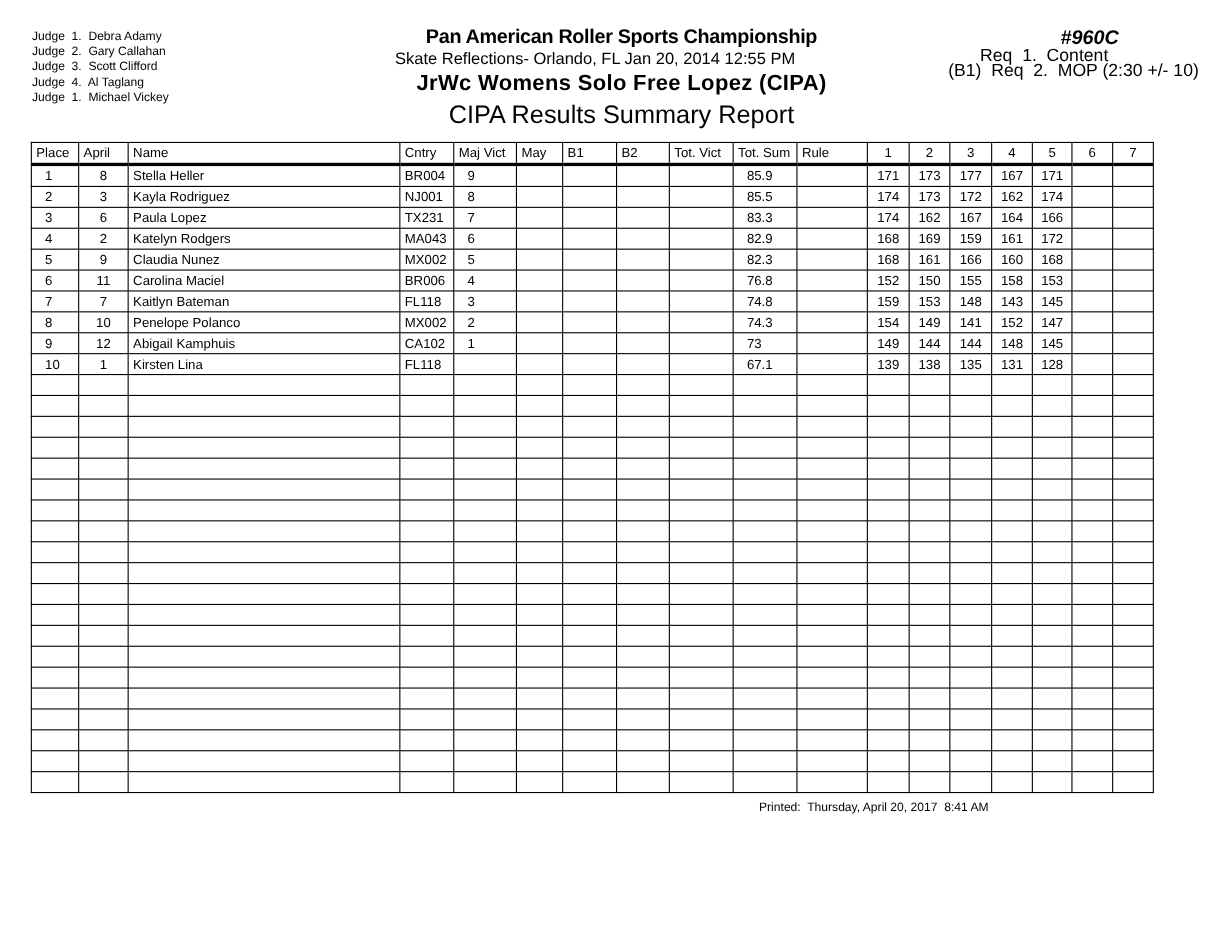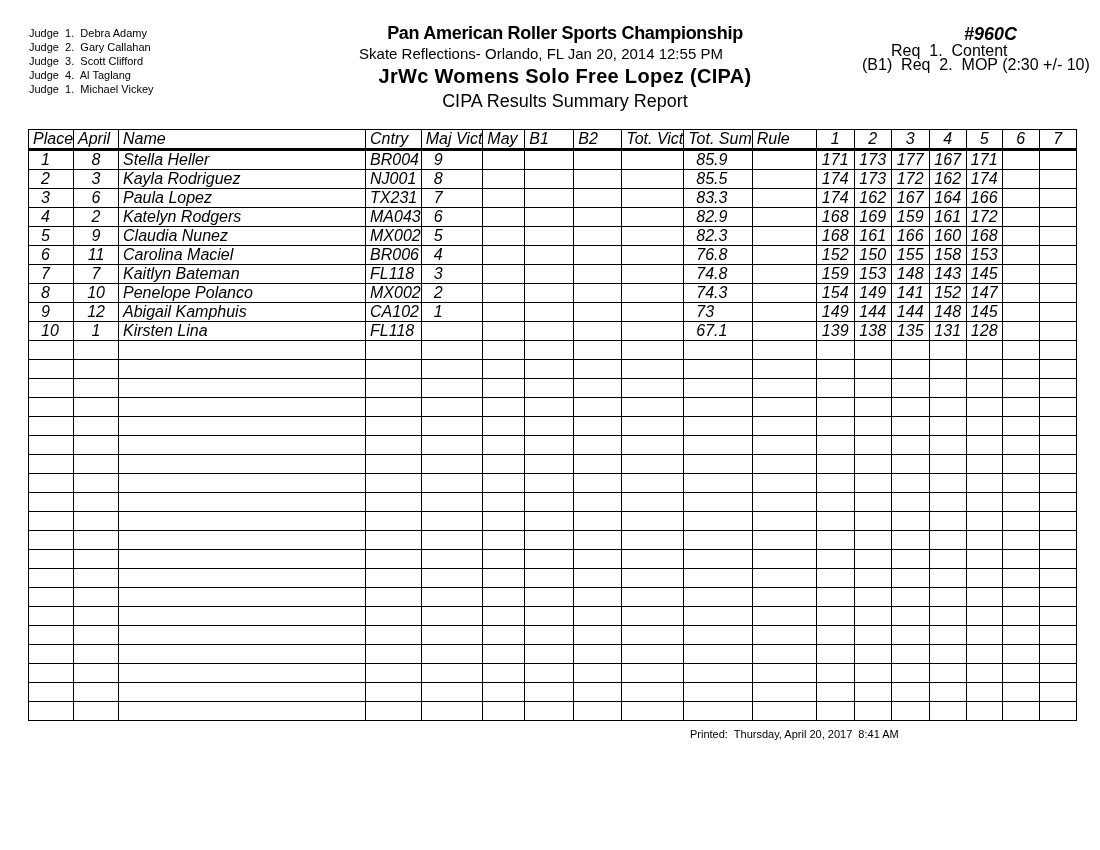--- a/index.html
+++ b/index.html
@@ -3,26 +3,26 @@
 <meta charset="utf-8">
 <style>
   html, body { margin:0; padding:0; background:#ffffff; }
   body { width:1100px; height:850px; position:relative; overflow:hidden; font-family:"Liberation Sans", sans-serif; color:#000; }
   .judges { position:absolute; left:29px; top:26px; font-size:11px; line-height:14px; }
   .judges div { white-space:pre; }
   .title { position:absolute; left:360px; width:410px; text-align:center; white-space:nowrap; }
   .t1 { top:23px; font-size:18px; font-weight:bold; letter-spacing:-0.3px; }
   .t2 { top:45px; font-size:15px; left:336px; }
   .t3 { top:65px; font-size:20px; font-weight:bold; letter-spacing:0.3px; }
-  .t4 { top:91px; font-size:18px;text-align:center; }
+  .t4 { top:91px; font-size:23px;text-align:center; }
   .eventno { position:absolute; left:964px; top:24px; font-size:18px; font-weight:bold;font-style:italic; }
   .reqs { position:absolute; left:862px; top:44px; font-size:16px; line-height:14px; }
   .reqs div { white-space:pre; }
   .reqs .r1 { padding-left:29px; }
-  table.results { position:absolute; left:28px; top:129px; border-collapse:collapse; font-size:16px; table-layout:fixed;font-style:italic; }
+  table.results { position:absolute; left:28px; top:129px; border-collapse:collapse; font-size:12px; table-layout:fixed; }
   table.results td, table.results th { border:1px solid #000; height:18px; padding:0 0 0 4px; font-weight:normal; text-align:left; white-space:nowrap; overflow:hidden; line-height:18px; }
   table.results thead th { border-bottom:3px solid #000; height:18px; }
   .c { text-align:center !important; padding:0 !important; }
   .ind { padding-left:12px !important; }
   .printed { position:absolute; left:690px; top:728px; font-size:11px; white-space:pre; }
 </style>
 </head>
 <body>
 
 <div class="judges">

